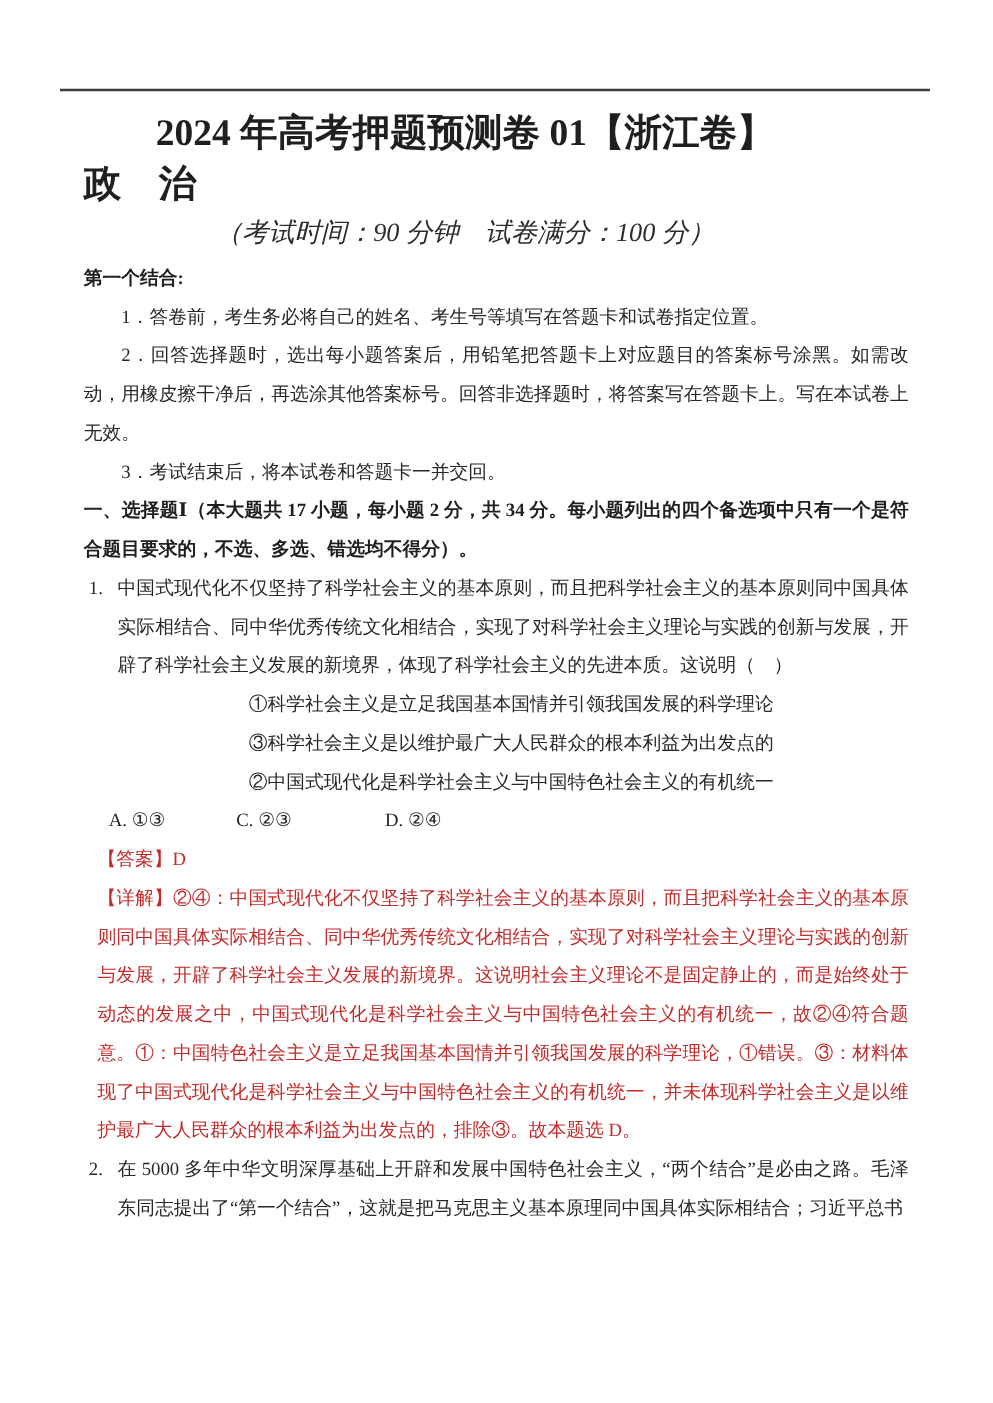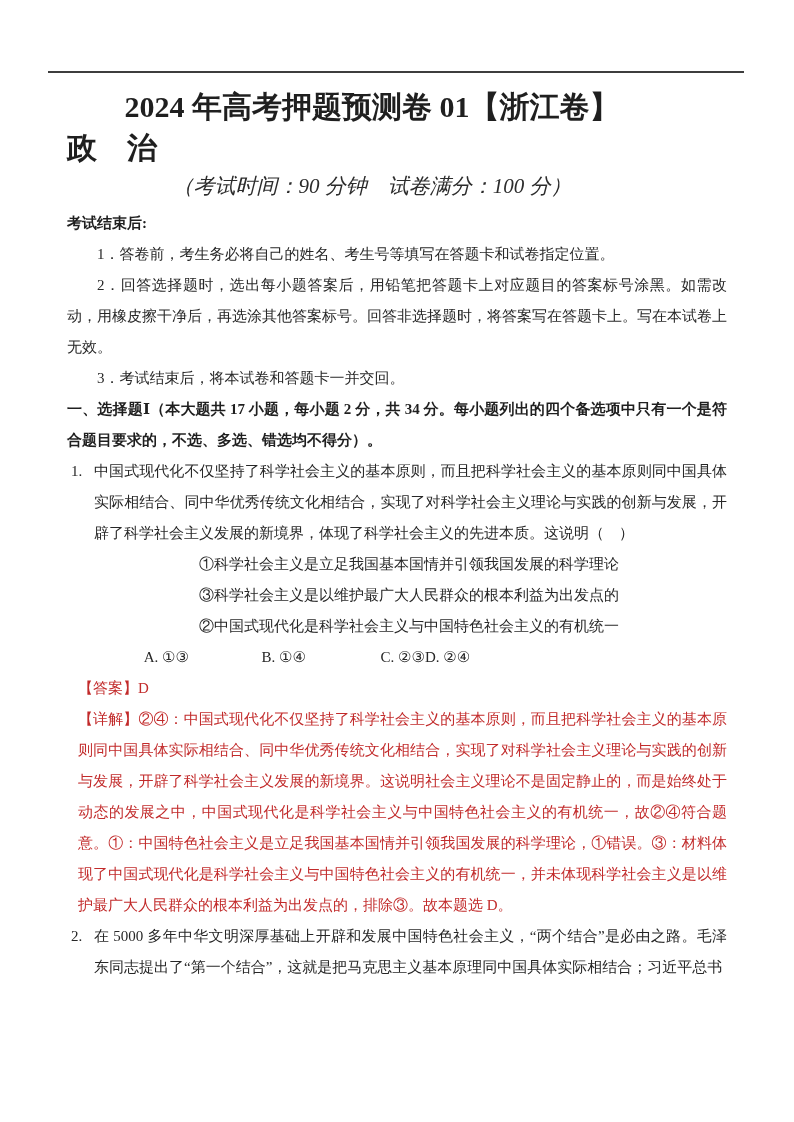--- a/index.html
+++ b/index.html
@@ -86,21 +86,21 @@
   }
   .statement {
     margin: 0;
     padding-left: 24px;
     text-align: center;
   }
   .options-row {
     margin: 0;
     padding-left: 20px;
     display: flex;
-    text-align: right;
+    text-align: left;
   }
   .option-a { width: 102px; }
   .option-b { width: 117px; }
   .option-c { width: 119px; }
   .option-d { flex: 0 0 auto; }
   .red-block {
     margin: 0 0 0 11px;
     color: #c22b2b;
   }
 </style>
@@ -111,40 +111,39 @@
   <div class="top-rule"></div>
 
   <div class="content">
 
     <h1 class="paper-title">2024 年高考押题预测卷 01【浙江卷】</h1>
 
     <h2 class="paper-subject">政　治</h2>
 
     <div class="exam-info">（考试时间：90 分钟　试卷满分：100 分）</div>
 
-    <div class="notice-label">考试结束后:</div>
+    <div class="notice-label">第一个结合:</div>
 
     <p class="notice-item">1．答卷前，考生务必将自己的姓名、考生号等填写在答题卡和试卷指定位置。</p>
     <p class="notice-item">2．回答选择题时，选出每小题答案后，用铅笔把答题卡上对应题目的答案标号涂黑。如需改动，用橡皮擦干净后，再选涂其他答案标号。回答非选择题时，将答案写在答题卡上。写在本试卷上无效。</p>
     <p class="notice-item">3．考试结束后，将本试卷和答题卡一并交回。</p>
 
     <p class="section-heading">一、选择题Ⅰ（本大题共 17 小题，每小题 2 分，共 34 分。每小题列出的四个备选项中只有一个是符合题目要求的，不选、多选、错选均不得分）。</p>
 
     <div class="question">
       <span class="qnum">1.</span>
       <span>中国式现代化不仅坚持了科学社会主义的基本原则，而且把科学社会主义的基本原则同中国具体实际相结合、同中华优秀传统文化相结合，实现了对科学社会主义理论与实践的创新与发展，开辟了科学社会主义发展的新境界，体现了科学社会主义的先进本质。这说明（　）</span>
     </div>
 
     <p class="statement">①科学社会主义是立足我国基本国情并引领我国发展的科学理论</p>
     <p class="statement">③科学社会主义是以维护最广大人民群众的根本利益为出发点的</p>
     <p class="statement">②中国式现代化是科学社会主义与中国特色社会主义的有机统一</p>
 
     <div class="options-row">
       <span class="option-a">A. ①③</span>
-      <span class="option-b">B. ①④</span>
       <span class="option-c">C. ②③</span>
       <span class="option-d">D. ②④</span>
     </div>
 
     <p class="red-block"><span>【答案】</span><span>D</span></p>
 
     <p class="red-block"><span>【详解】</span><span>②④：中国式现代化不仅坚持了科学社会主义的基本原则，而且把科学社会主义的基本原则同中国具体实际相结合、同中华优秀传统文化相结合，实现了对科学社会主义理论与实践的创新与发展，开辟了科学社会主义发展的新境界。这说明社会主义理论不是固定静止的，而是始终处于动态的发展之中，中国式现代化是科学社会主义与中国特色社会主义的有机统一，故②④符合题意。①：中国特色社会主义是立足我国基本国情并引领我国发展的科学理论，①错误。③：材料体现了中国式现代化是科学社会主义与中国特色社会主义的有机统一，并未体现科学社会主义是以维护最广大人民群众的根本利益为出发点的，排除③。故本题选 D。</span></p>
 
     <div class="question">
       <span class="qnum">2.</span>

